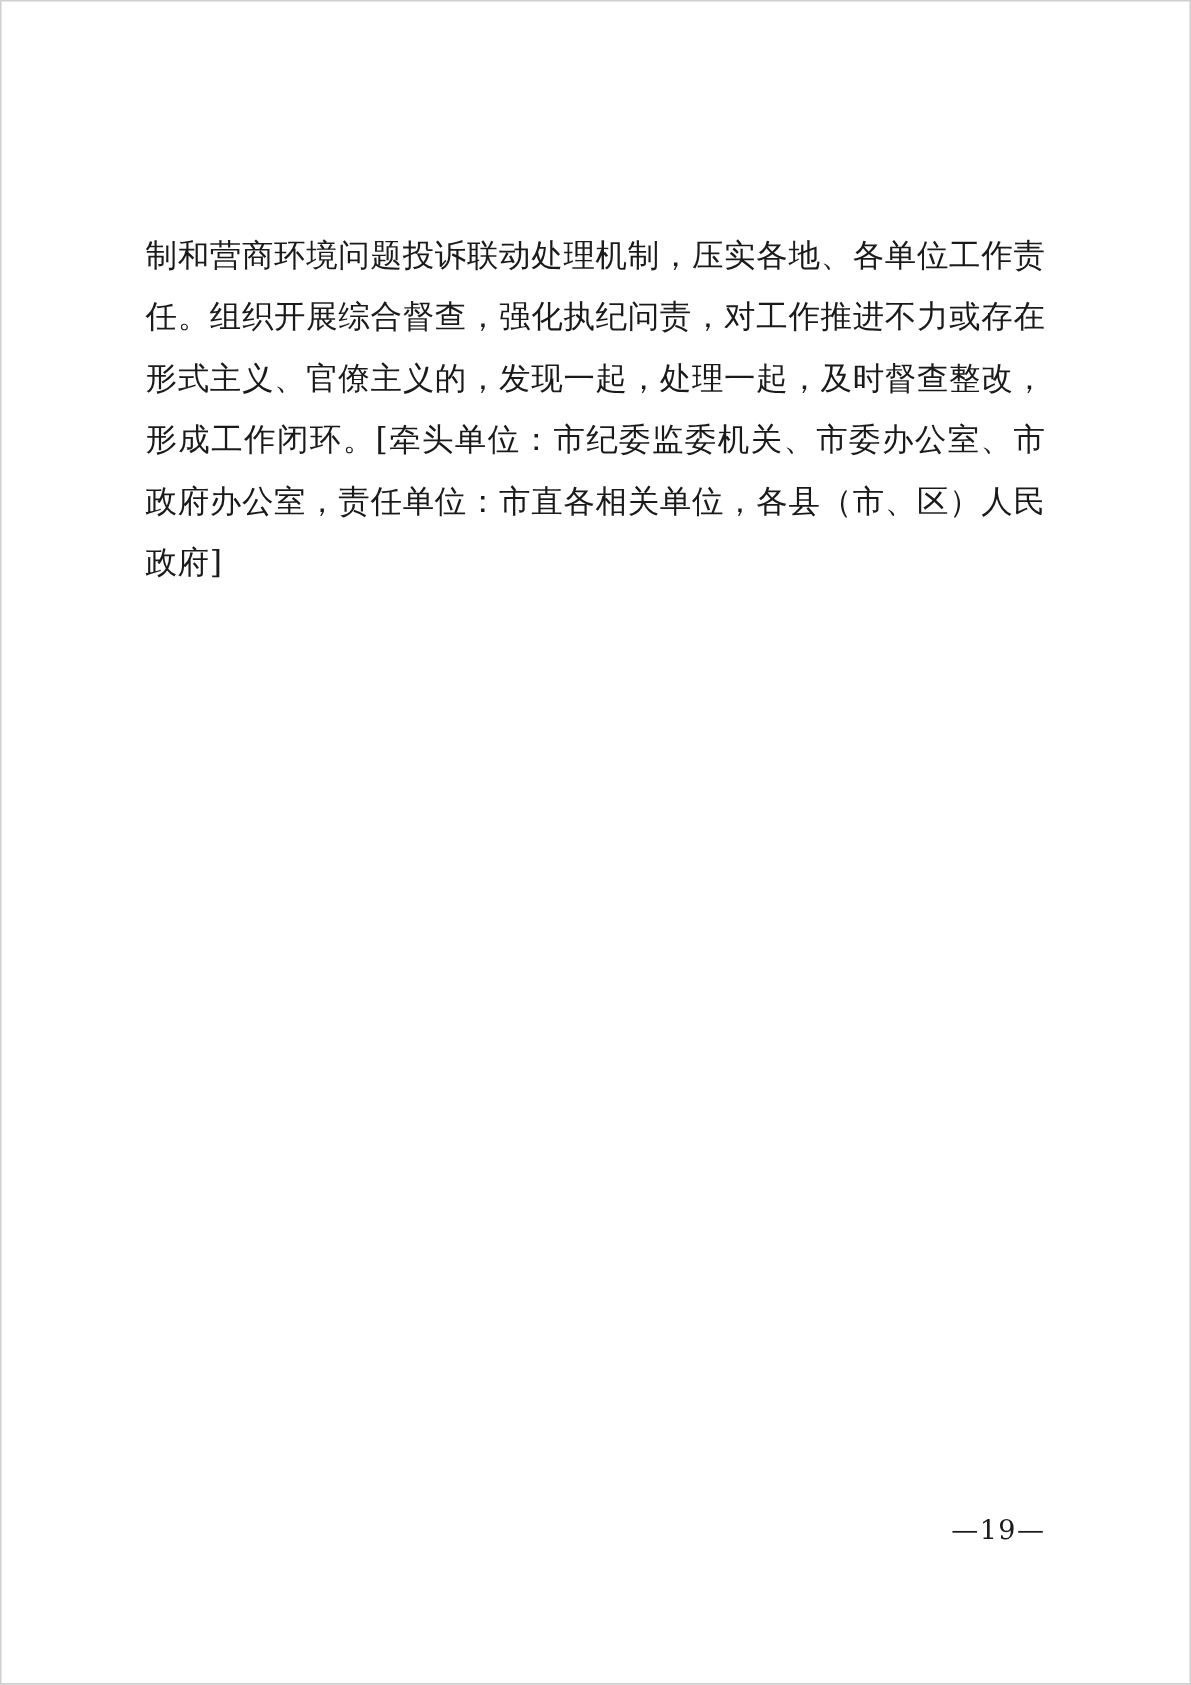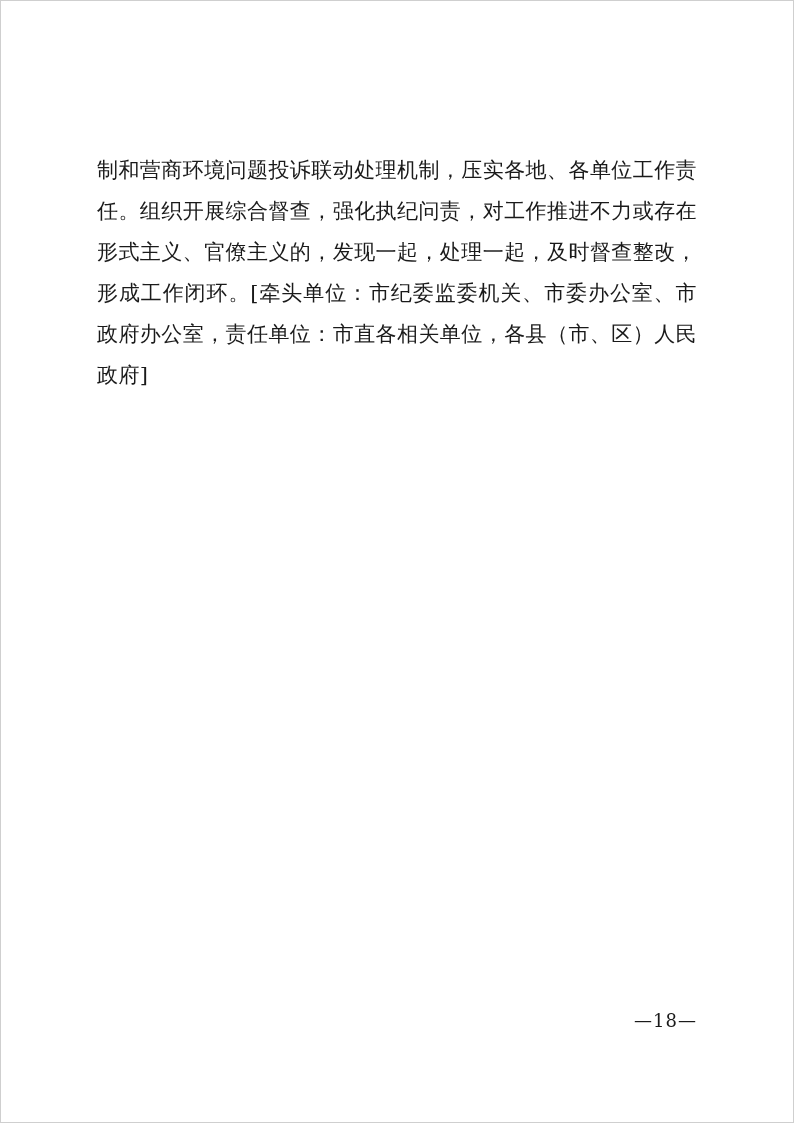--- a/index.html
+++ b/index.html
@@ -58,16 +58,16 @@
 </head>
 <body>
 
 <div class="page">
 
   <div class="content">
     <p class="para">制和营商环境问题投诉联动处理机制，压实各地、各单位工作责任。组织开展综合督查，强化执纪问责，对工作推进不力或存在形式主义、官僚主义的，发现一起，处理一起，及时督查整改，形成工作闭环。[牵头单位：市纪委监委机关、市委办公室、市政府办公室，责任单位：市直各相关单位，各县（市、区）人民政府]</p>
   </div>
 
   <div class="footer">
-    <span class="page-number">—18—</span>
+    <span class="page-number">—19—</span>
   </div>
 
 </div>
 
 </body></html>

